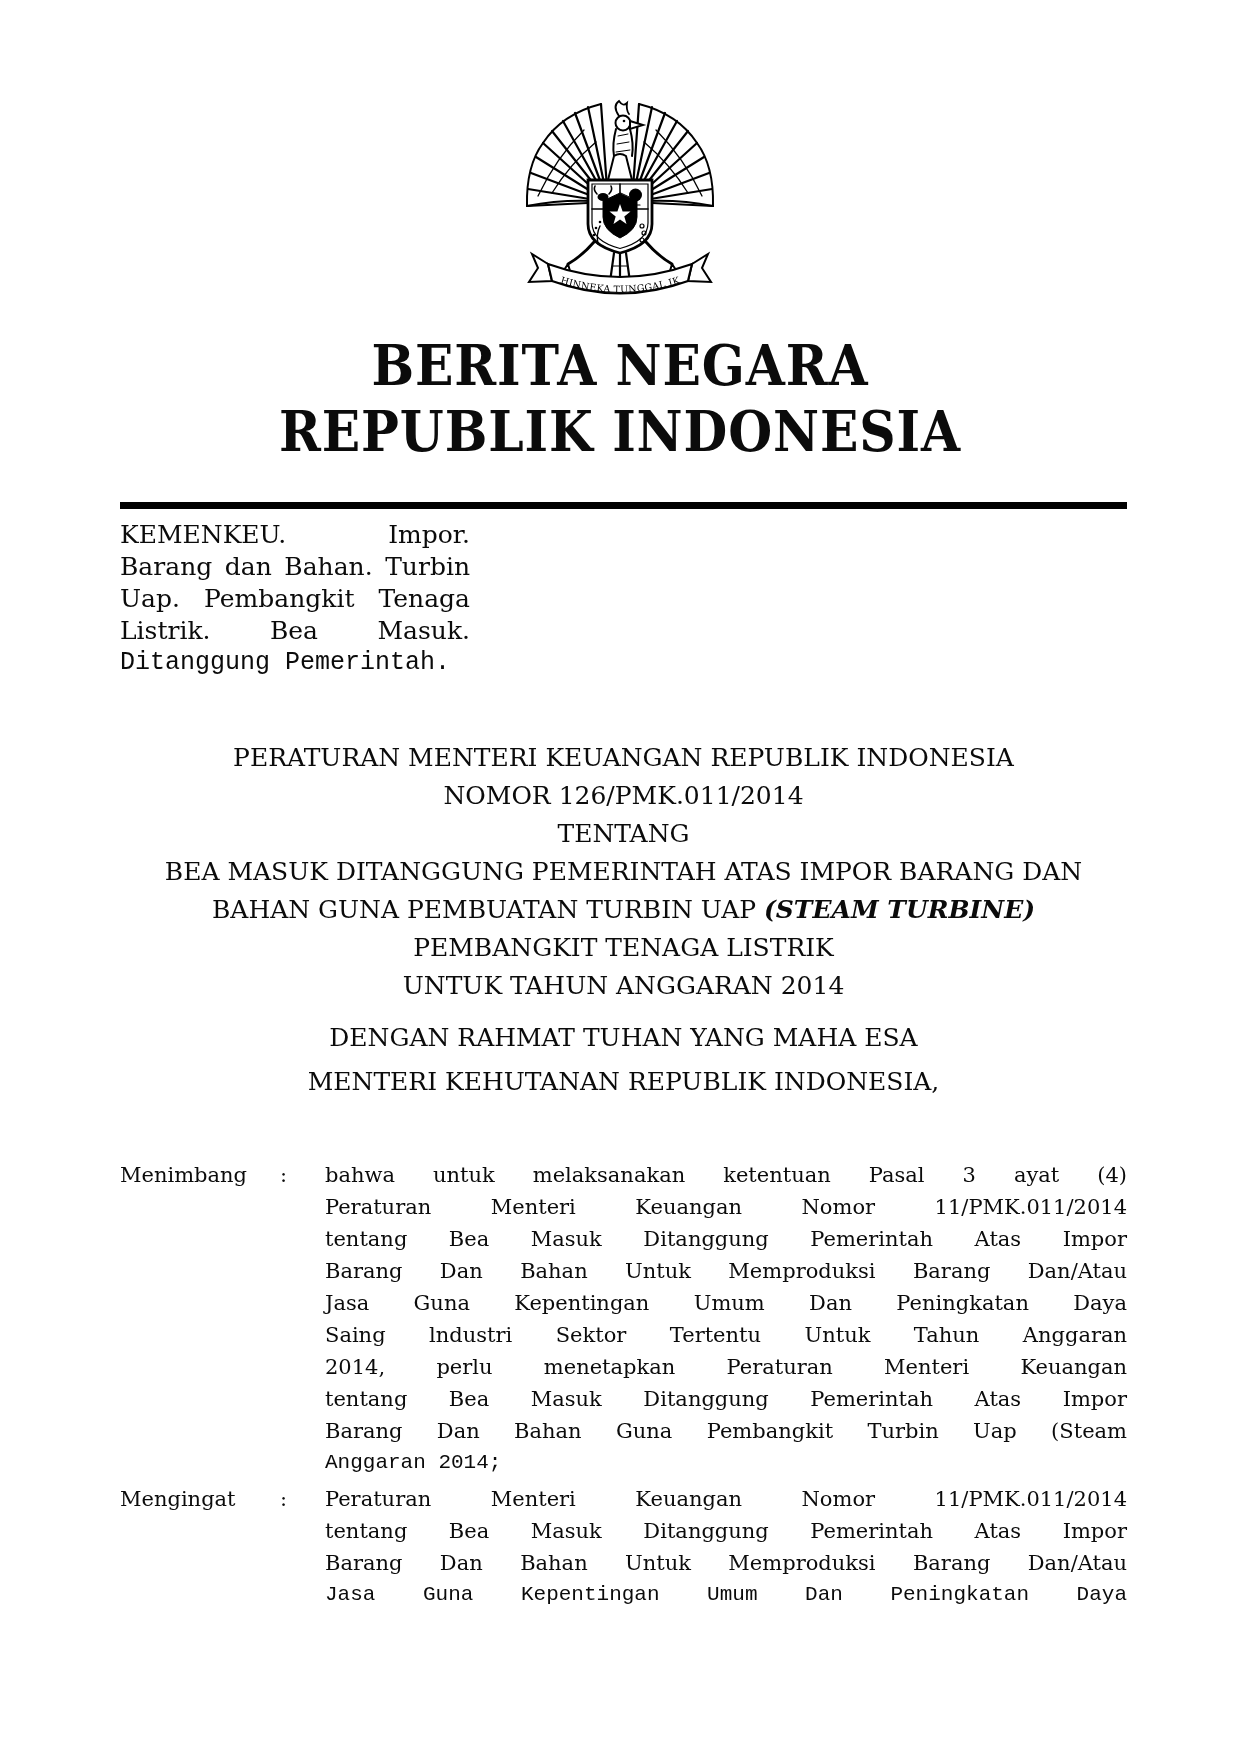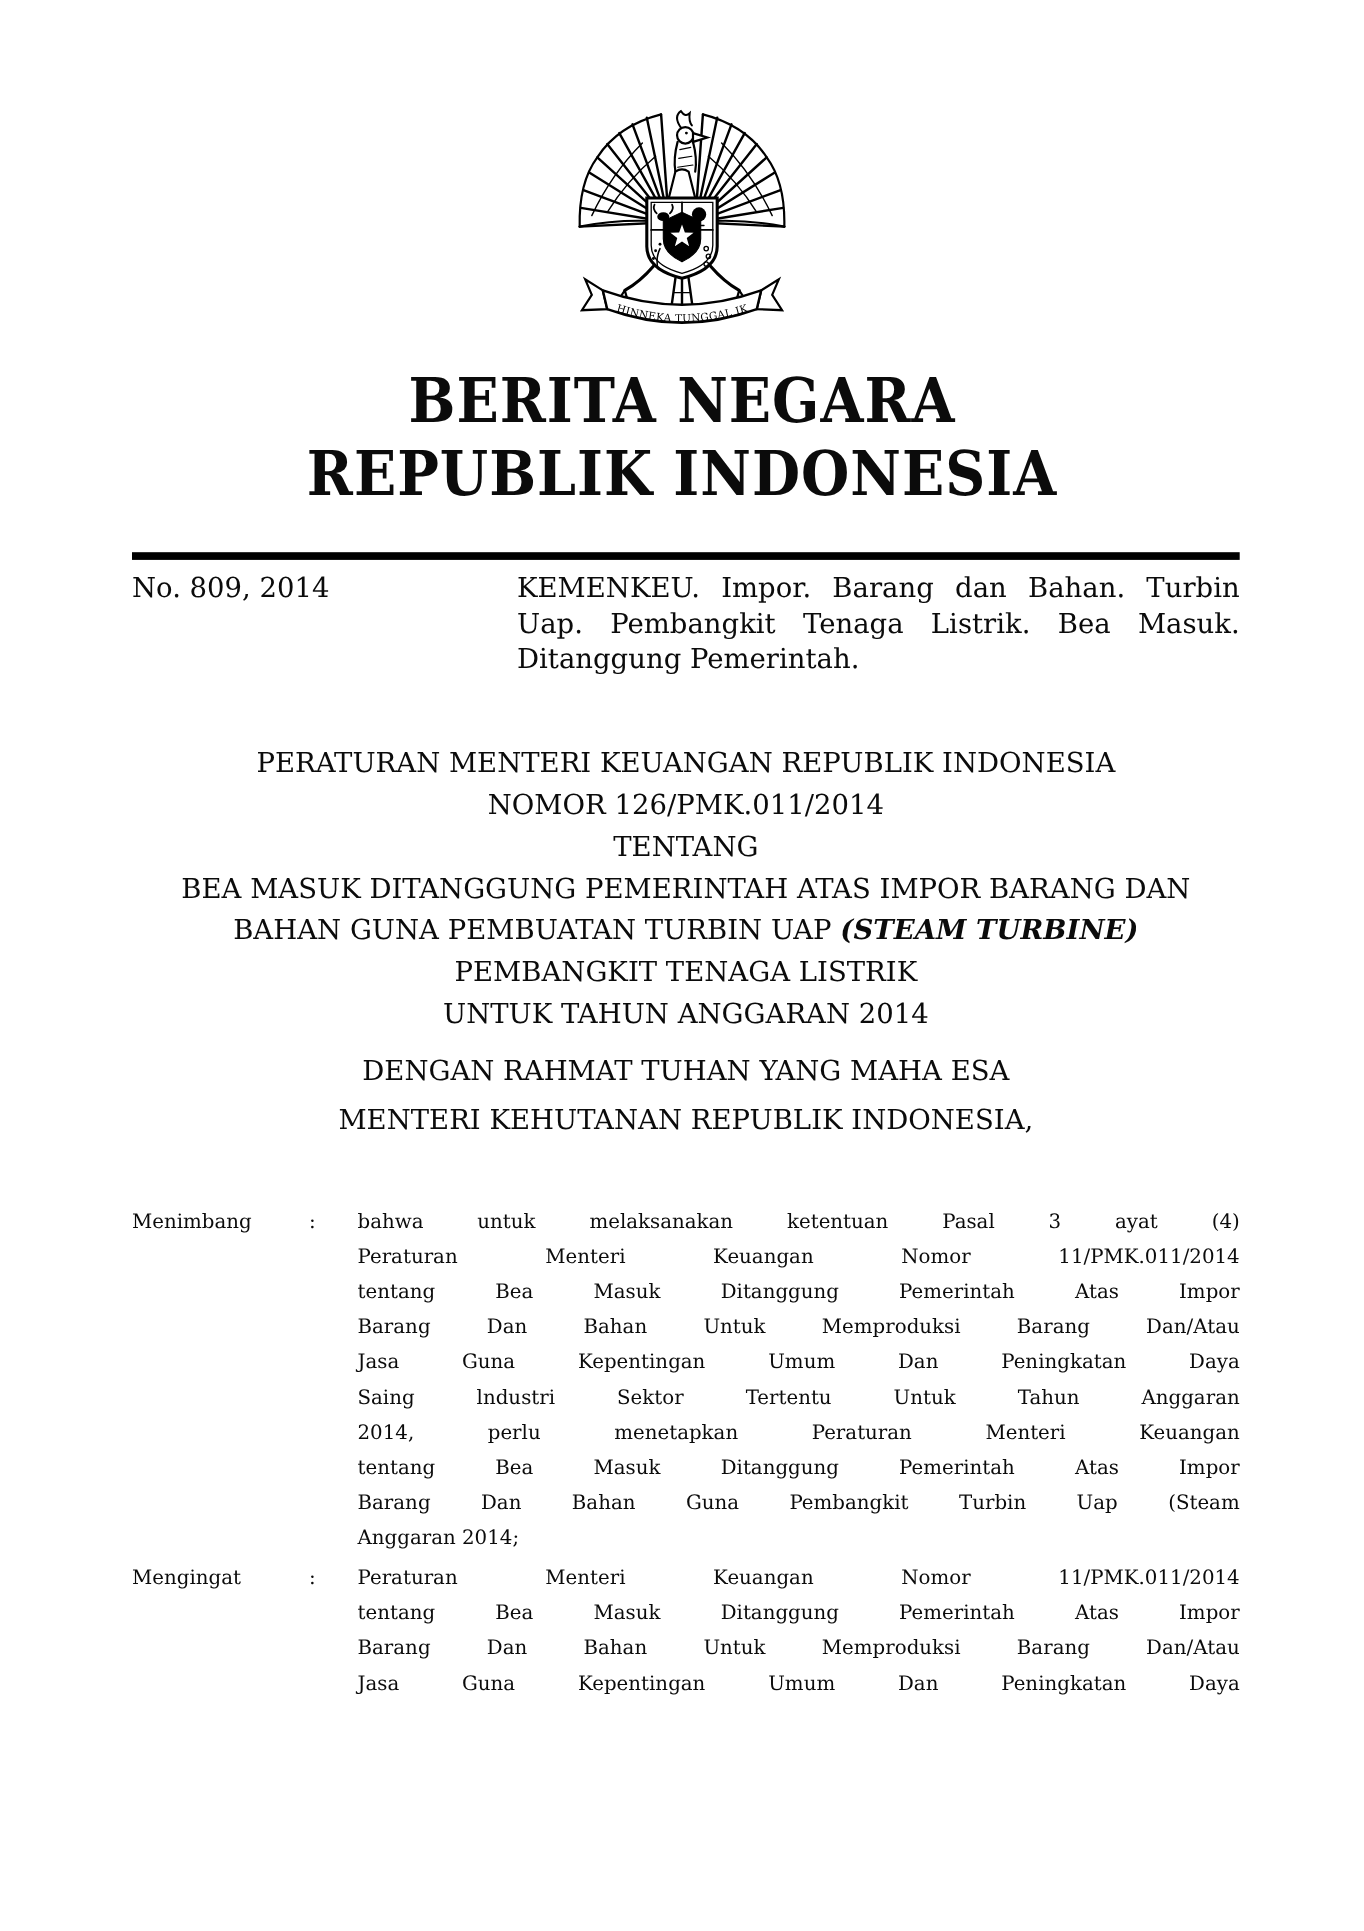--- a/index.html
+++ b/index.html
@@ -33,34 +33,34 @@
   
   .gazette-row {
     margin-top:10px;
     display:grid; grid-template-columns:350px 657px;
     font-size:25px; line-height:32px;
   }
   .gz-number { text-align:left; }
 
   
   .jline { text-align:justify; text-align-last:justify; white-space:normal; }
-  .jline:last-child { text-align-last:left; }
+  .jline:last-child { text-align-last:left;font-family:Liberation Mono, monospace; }
   .cut-off .jline:last-child { text-align-last:justify; }
 
   
   .reg-heading { margin-top:60px; }
   .hline {
     text-align:center; font-size:25px; line-height:38px; white-space:nowrap;
   }
   .it { font-style:italic;font-weight:bold; }
   .invocation { margin-top:14px; }
   .authority  { margin-top:6px; }
 
   
-  .considerations { margin-top:58px; font-size:18px; line-height:32px; }
+  .considerations { margin-top:58px; font-size:21px; line-height:32px; }
   .c-item { display:grid; grid-template-columns:205px 802px; }
   .c-item + .c-item { margin-top:4px; }
   .c-label { display:flex; align-items:flex-start; }
   .c-colon { margin-left:auto; margin-right:38px; }
 </style>
 </head>
 <body>
 
 <div class="page">
 
@@ -138,21 +138,20 @@
 
   <h1 class="masthead">
     <span class="mline">BERITA NEGARA</span>
     <span class="mline">REPUBLIK INDONESIA</span>
   </h1>
 
   <div class="content">
     <div class="rule"></div>
 
     <div class="gazette-row">
-      <div class="gz-number">No. 809, 2014</div>
       <div class="gz-abstract">
           <div class="jline">KEMENKEU. Impor. Barang dan Bahan. Turbin</div>
           <div class="jline">Uap. Pembangkit Tenaga Listrik. Bea Masuk.</div>
           <div class="jline">Ditanggung Pemerintah.</div>
         </div>
     </div>
 
     <div class="reg-heading">
       <div>
           <div class="hline">PERATURAN MENTERI KEUANGAN REPUBLIK INDONESIA</div>

